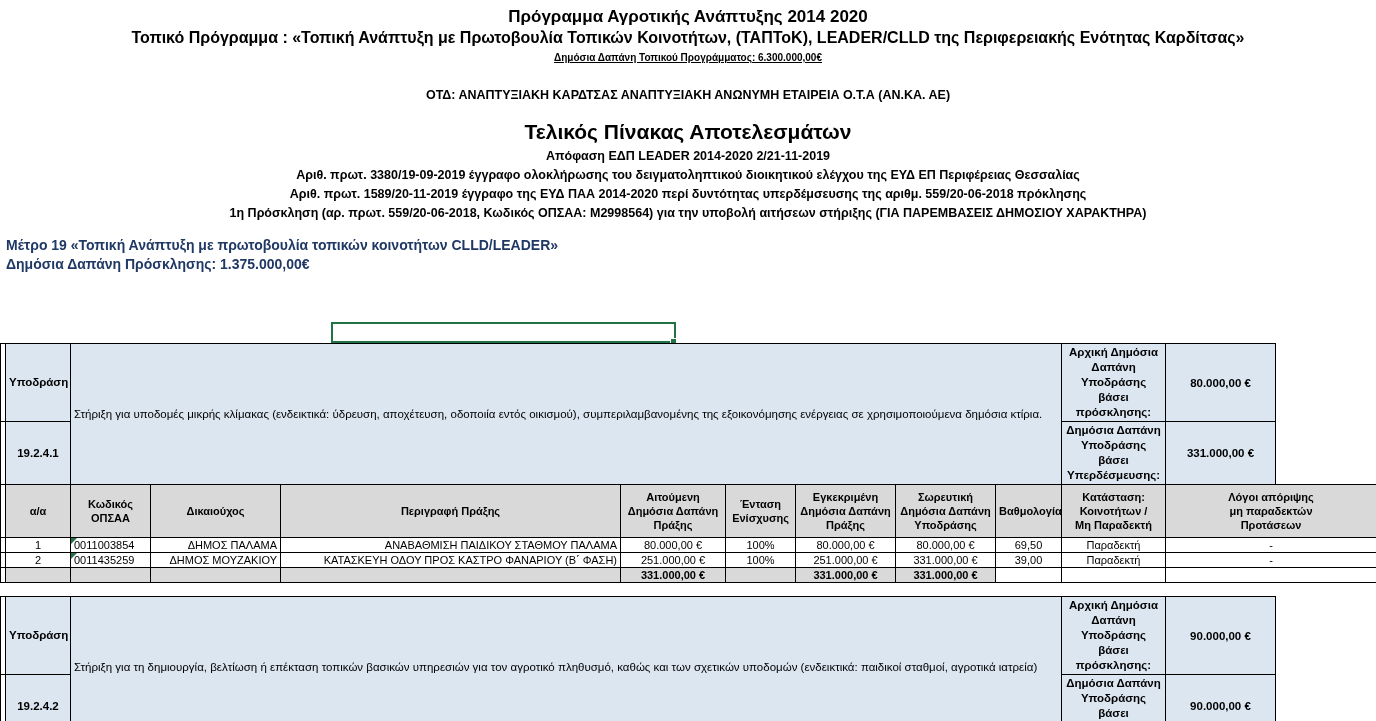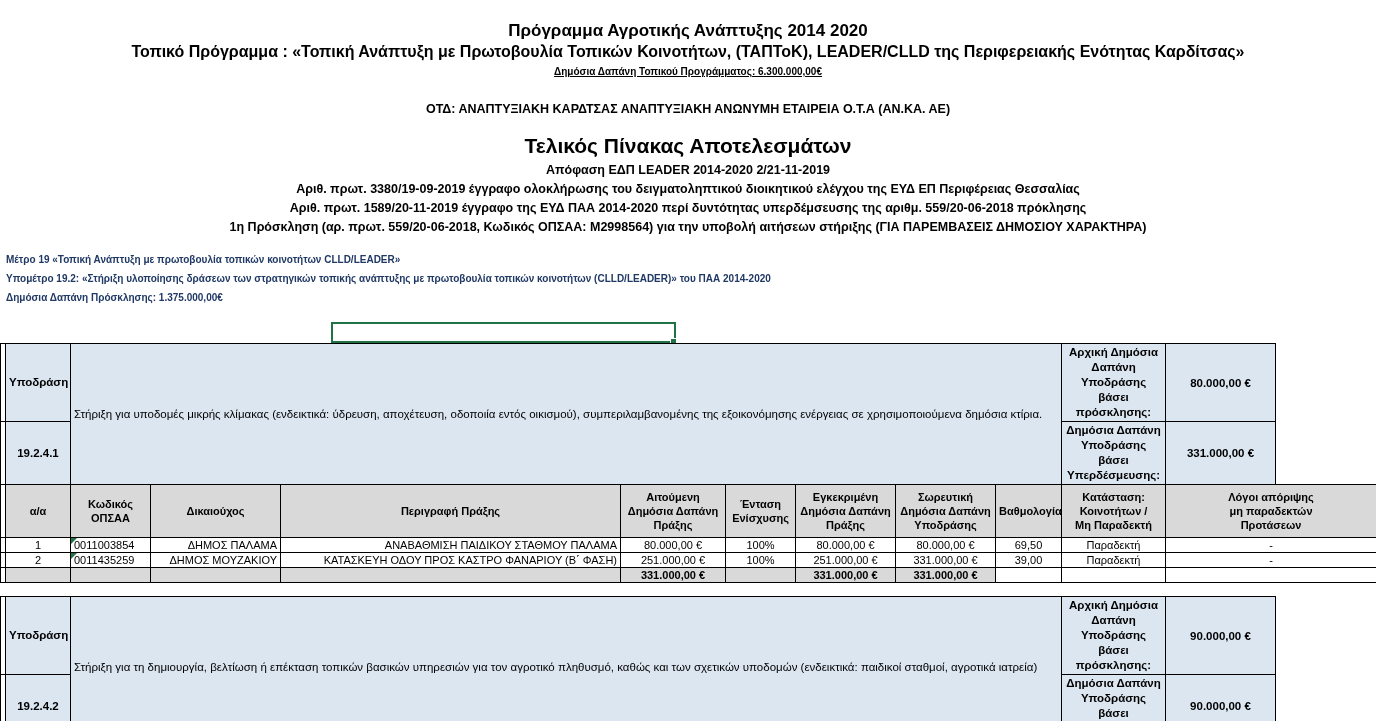--- a/index.html
+++ b/index.html
@@ -11,21 +11,21 @@
     width: 1376px;
     height: 721px;
     overflow: hidden;
     font-family: "Liberation Sans", sans-serif;
     color: #000000;
     position: relative;
   }
 
   
   .title-block {
-    padding-top: 20px;
+    padding-top: 6px;
     text-align: center;
   }
   .t-main {
     font-size: 17px;
     font-weight: bold;
     line-height: 22px;
   }
   .t-sub {
     font-size: 16px;
     font-weight: bold;
@@ -54,21 +54,21 @@
     font-weight: bold;
     line-height: 19px;
   }
 
   
   .measure-block {
     padding-left: 6px;
     padding-top: 13px;
   }
   .m-line {
-    font-size: 10px;
+    font-size: 14px;
     font-weight: bold;
     line-height: 19px;
     color: #1f3864;
     white-space: nowrap;
   }
 
   
   .sel-rect {
     position: absolute;
     left: 331px;
@@ -168,21 +168,20 @@
   <div class="t-org">ΟΤΔ: ΑΝΑΠΤΥΞΙΑΚΗ ΚΑΡΔΤΣΑΣ ΑΝΑΠΤΥΞΙΑΚΗ ΑΝΩΝΥΜΗ ΕΤΑΙΡΕΙΑ Ο.Τ.Α (ΑΝ.ΚΑ. ΑΕ)</div>
   <div class="t-results">Τελικός Πίνακας Αποτελεσμάτων</div>
   <div class="t-line">Απόφαση ΕΔΠ LEADER 2014-2020 2/21-11-2019</div>
   <div class="t-line">Αριθ. πρωτ. 3380/19-09-2019 έγγραφο ολοκλήρωσης του δειγματοληπτικού διοικητικού ελέγχου της ΕΥΔ ΕΠ Περιφέρειας Θεσσαλίας</div>
   <div class="t-line">Αριθ. πρωτ. 1589/20-11-2019 έγγραφο της ΕΥΔ ΠΑΑ 2014-2020 περί δυντότητας υπερδέμσευσης της αριθμ. 559/20-06-2018 πρόκλησης</div>
   <div class="t-line">1η Πρόσκληση (αρ. πρωτ. 559/20-06-2018, Κωδικός ΟΠΣΑΑ: Μ2998564) για την υποβολή αιτήσεων στήριξης (ΓΙΑ ΠΑΡΕΜΒΑΣΕΙΣ ΔΗΜΟΣΙΟΥ ΧΑΡΑΚΤΗΡΑ)</div>
 </div>
 
 <div class="measure-block">
   <div class="m-line">Μέτρο 19 «Τοπική Ανάπτυξη με πρωτοβουλία τοπικών κοινοτήτων CLLD/LEADER»</div>
-  <div class="m-line">Υπομέτρο 19.2: «Στήριξη υλοποίησης δράσεων των στρατηγικών τοπικής ανάπτυξης με πρωτοβουλία τοπικών κοινοτήτων (CLLD/LEADER)» του ΠΑΑ 2014-2020</div>
   <div class="m-line">Δημόσια Δαπάνη Πρόσκλησης: 1.375.000,00€</div>
 </div>
 
 <div class="sel-rect"></div>
 <div class="sel-handle"></div>
 
 <div class="sheet">
 
   <table class="grid">
     <colgroup>

